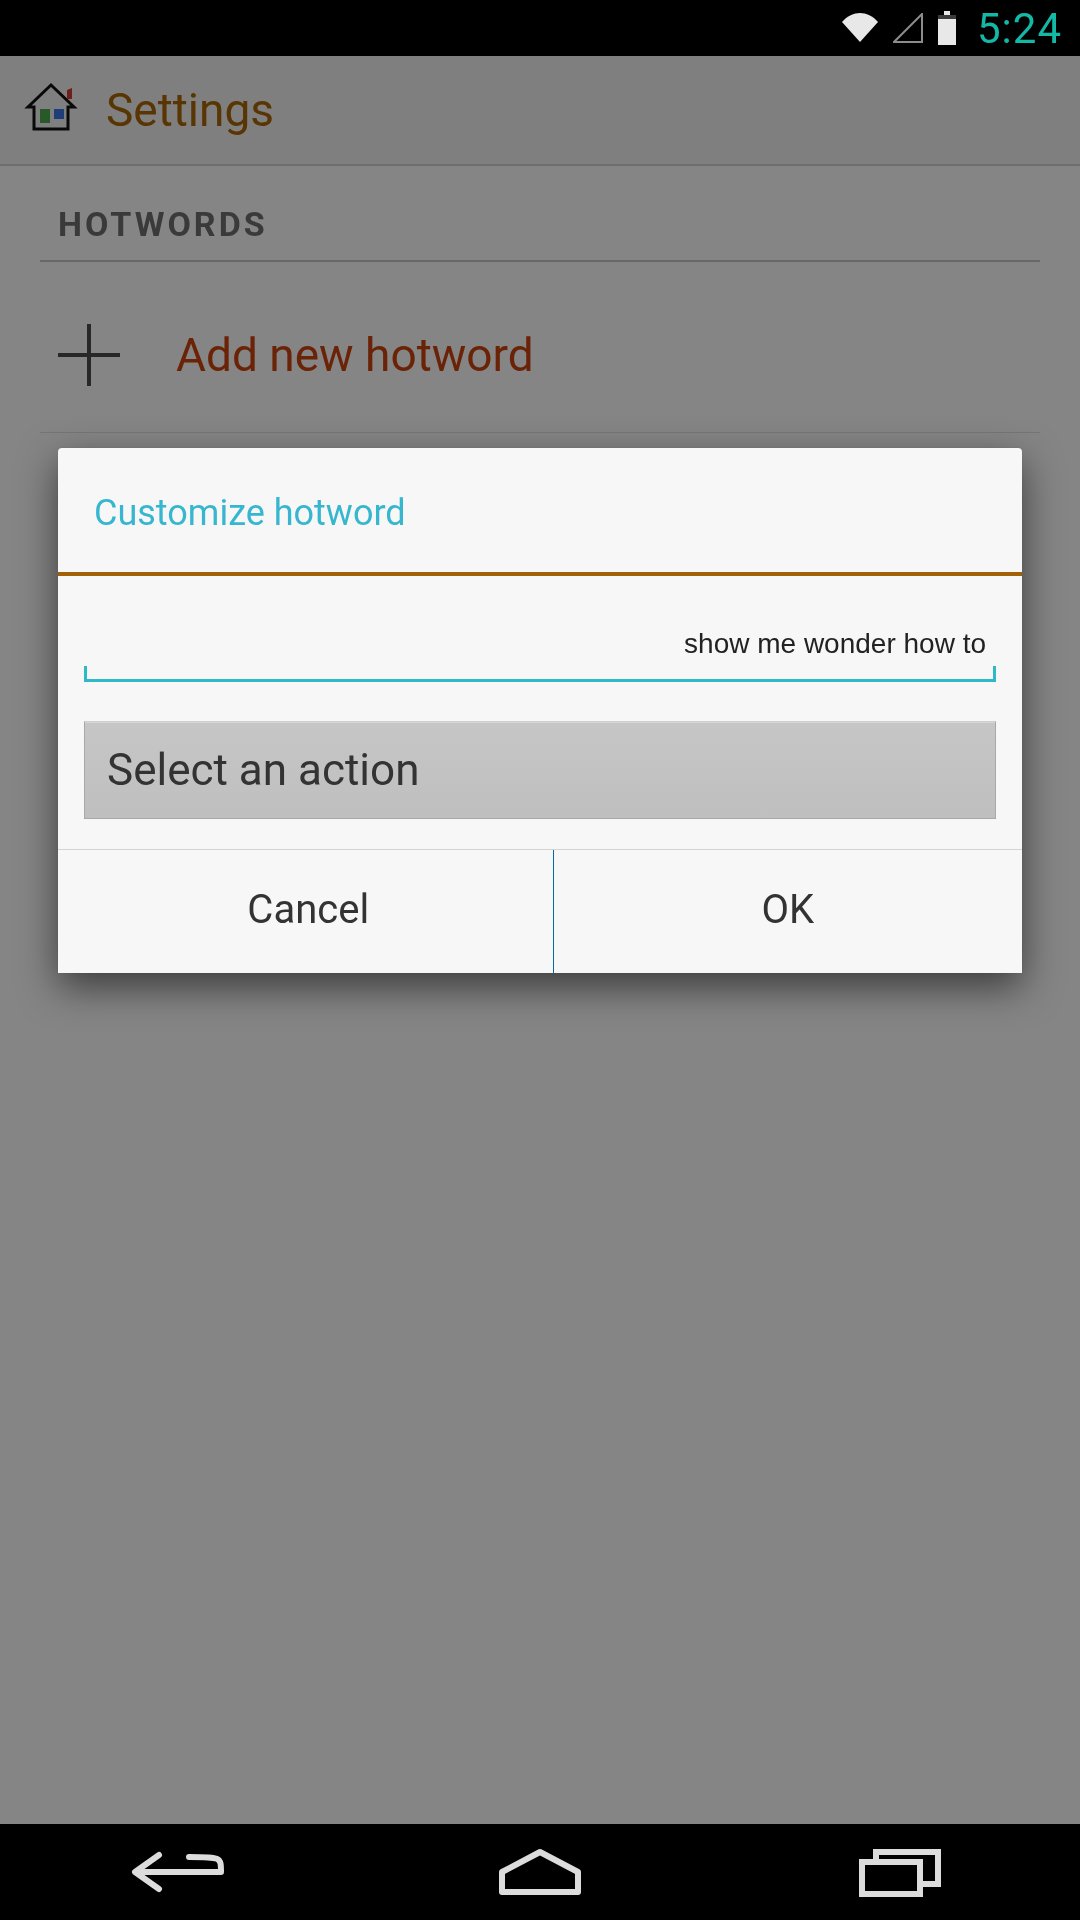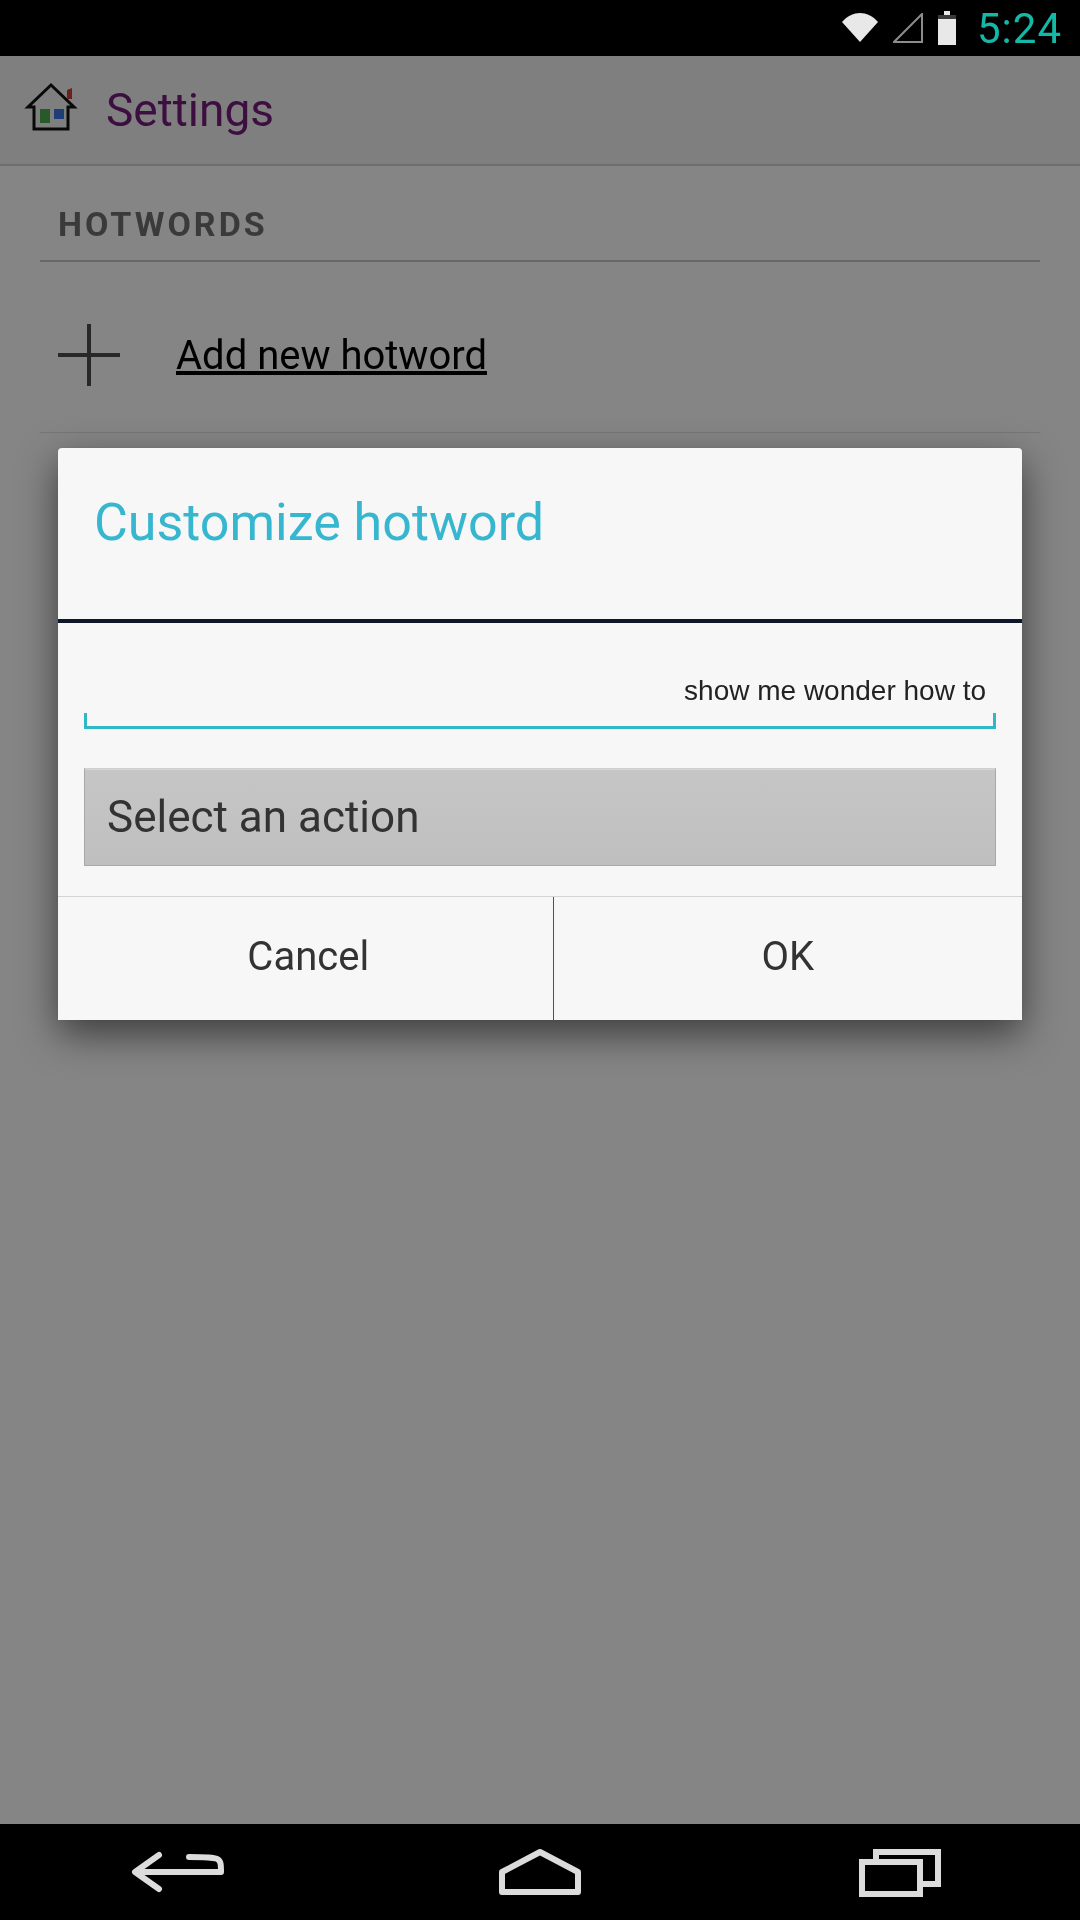--- a/index.html
+++ b/index.html
@@ -25,61 +25,61 @@
   .app {
     position: absolute; top: 56px; left: 0; right: 0; bottom: 96px;
     background: #f2f2f2;
   }
   .action-bar {
     height: 110px; background: #e8e8e8;
     border-bottom: 2px solid #c9c9c9;
     display: flex; align-items: center; gap: 26px;
     padding: 0 22px;
   }
-  .ab-title { font-size: 46px; color: #701a75; }
+  .ab-title { font-size: 46px; color: #a16207; }
 
   .section-header {
     margin: 24px 40px 16px 40px;
     padding: 14px 18px 16px 18px;
     border-bottom: 2px solid #bdbdbd;
     color: #6b6b6b; font-size: 34px; font-weight: 700; letter-spacing: 3px;
   }
   .list-item {
     margin: 0 40px;
     padding: 40px 20px 40px 12px;
     border-bottom: 1px solid #d7d7d7;
     display: flex; align-items: center; gap: 50px;
   }
   .plus { width: 74px; height: 74px; position: relative; }
   .plus::before, .plus::after {
     content: ""; position: absolute; background: #4a4a4a;
   }
   .plus::before { left: 50%; top: 6px; bottom: 6px; width: 4px; transform: translateX(-50%); }
   .plus::after  { top: 50%; left: 6px; right: 6px; height: 4px; transform: translateY(-50%); }
-  .li-label { font-size: 40px; color: #000000; text-decoration: underline; }
+  .li-label { font-size: 46px; color: #c2410c; }
 
   
   .scrim {
     position: absolute; top: 56px; left: 0; right: 0; bottom: 96px;
     background: rgba(0,0,0,0.45);
   }
 
   
   .dialog {
     position: absolute;
     left: 58px; right: 58px; top: 448px;
     background: #f7f7f7;
     box-shadow: 0 14px 38px rgba(0,0,0,0.55), 0 0 0 1px rgba(0,0,0,0.02);
     border-radius: 4px;
     display: flex; flex-direction: column;
   }
   .dialog-title {
-    padding: 44px 36px 66px 36px;
-    color: #37b6cf; font-size: 52px; font-weight: 400;
-    border-bottom: 4px solid #0f172a;
+    padding: 44px 36px 38px 36px;
+    color: #37b6cf; font-size: 36px; font-weight: 400;
+    border-bottom: 4px solid #a16207;
   }
   .dialog-body { padding: 40px 26px 30px 26px; background: #f7f7f7; }
 
   .hw-input {
     width: 100%;
     font-size: 28px; color: #222;
     padding: 12px 10px 10px 14px;
     border: none; outline: none;
     background: transparent;
     font-family: Liberation Sans, sans-serif;

